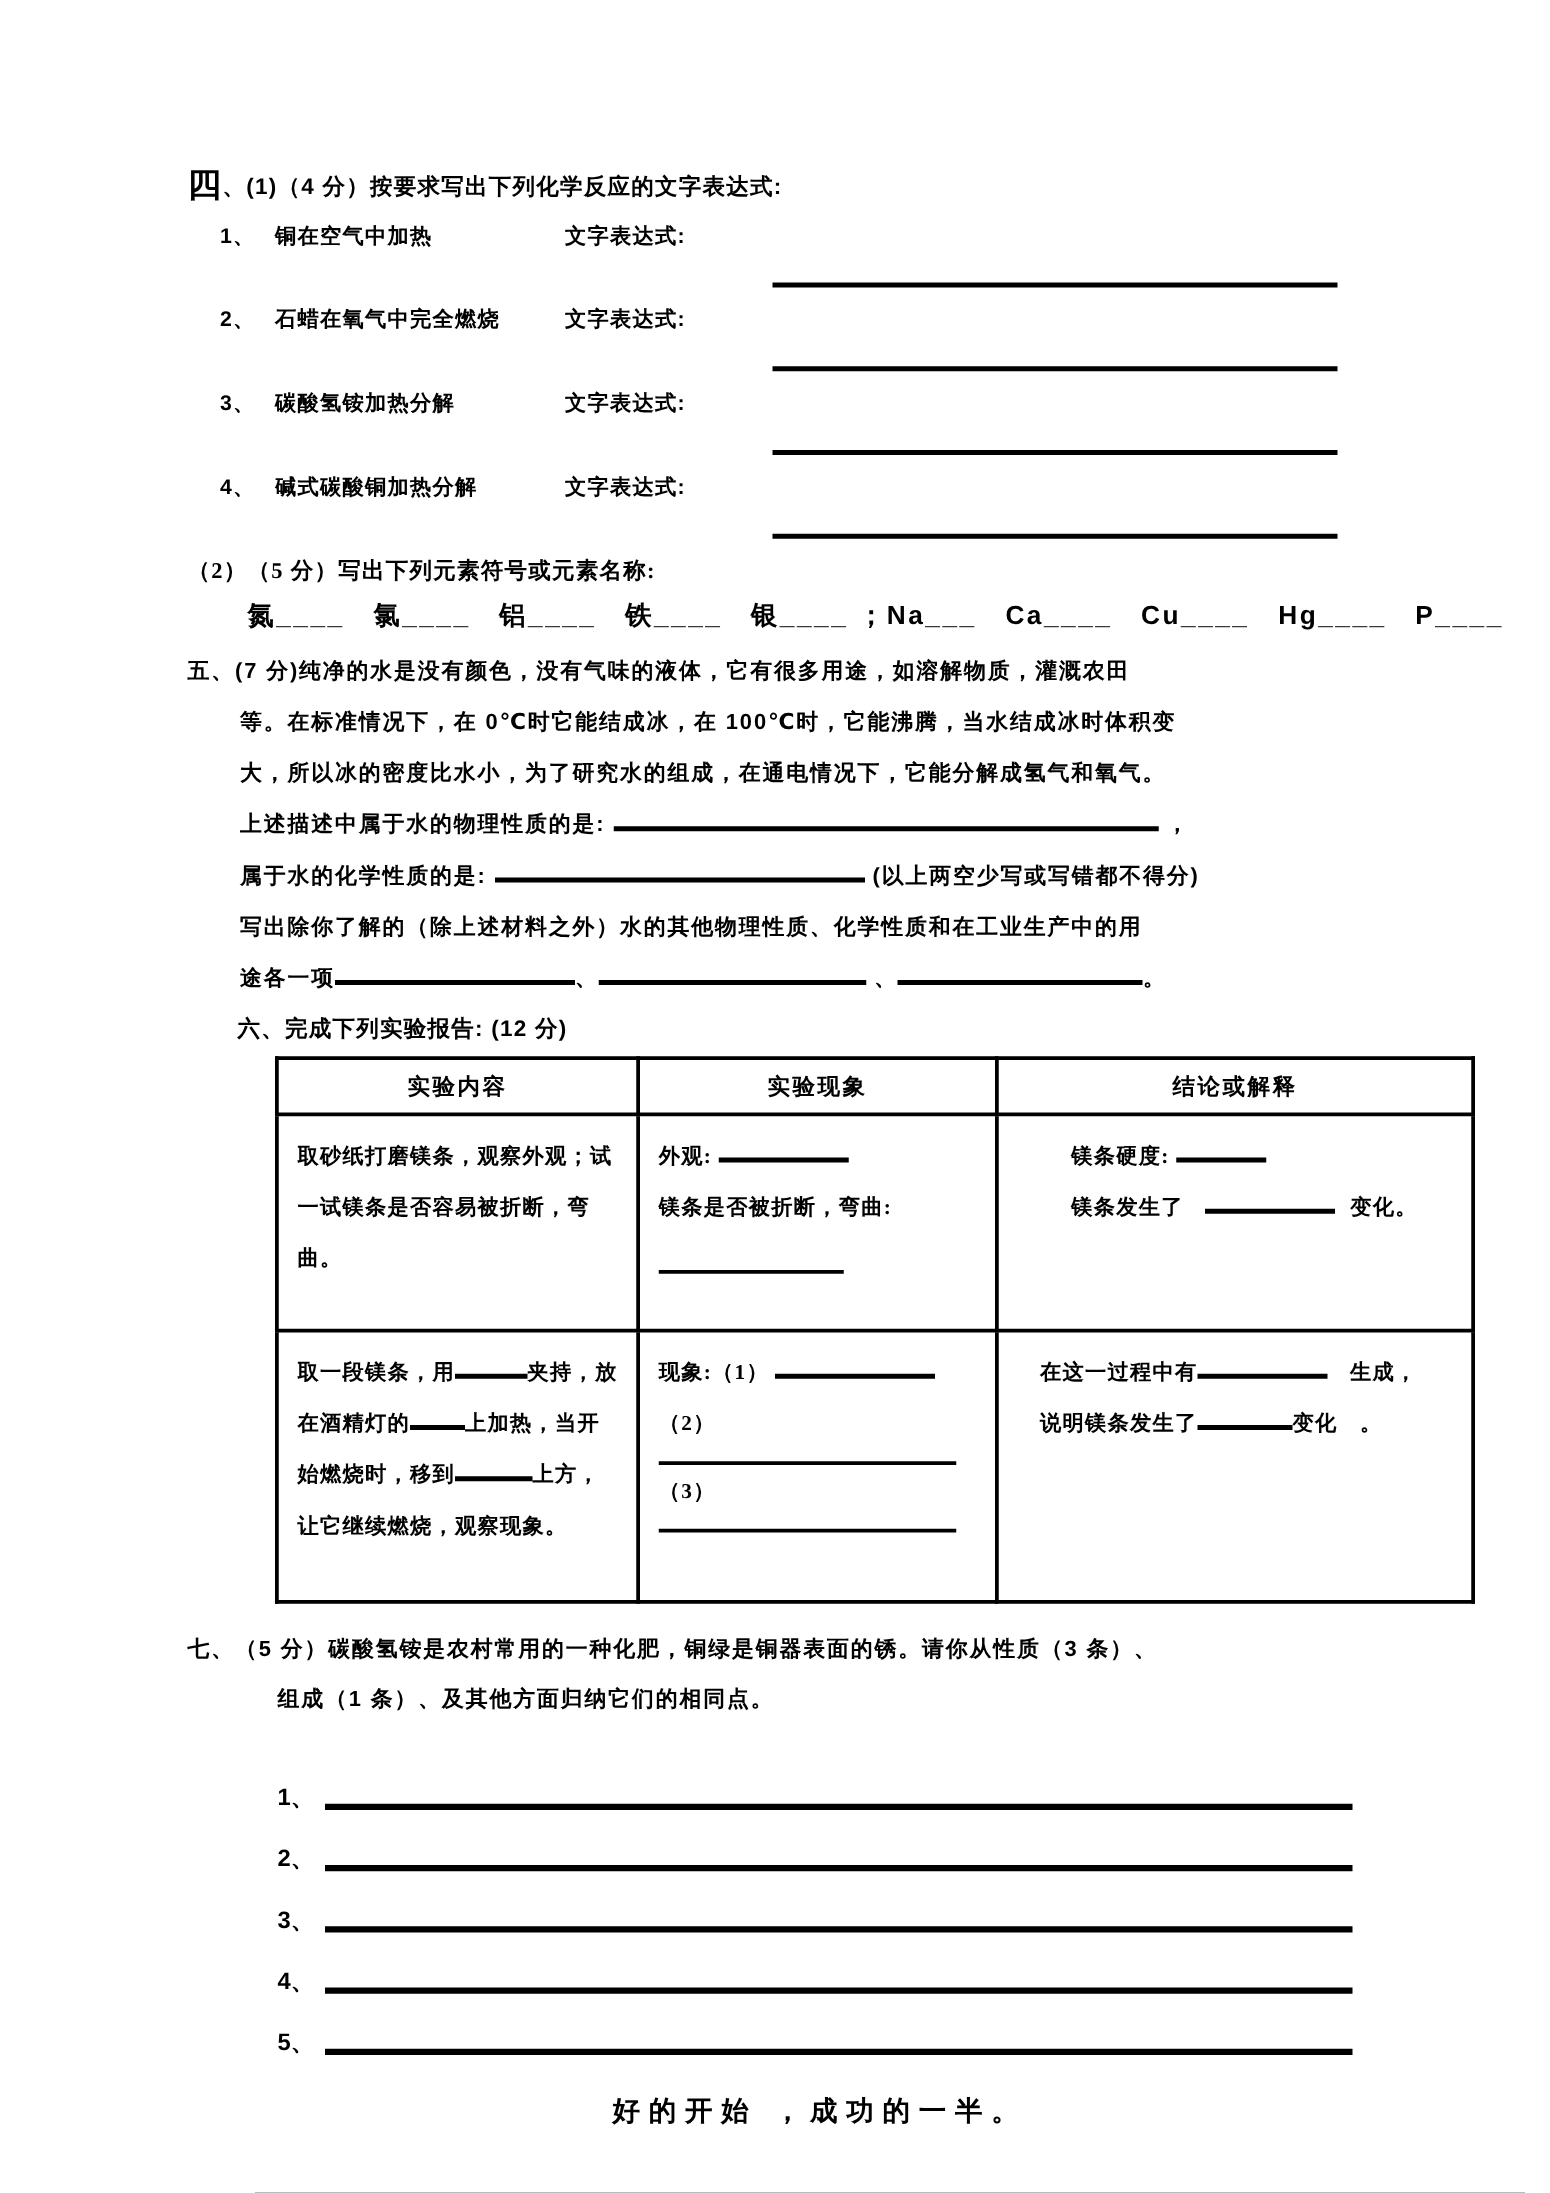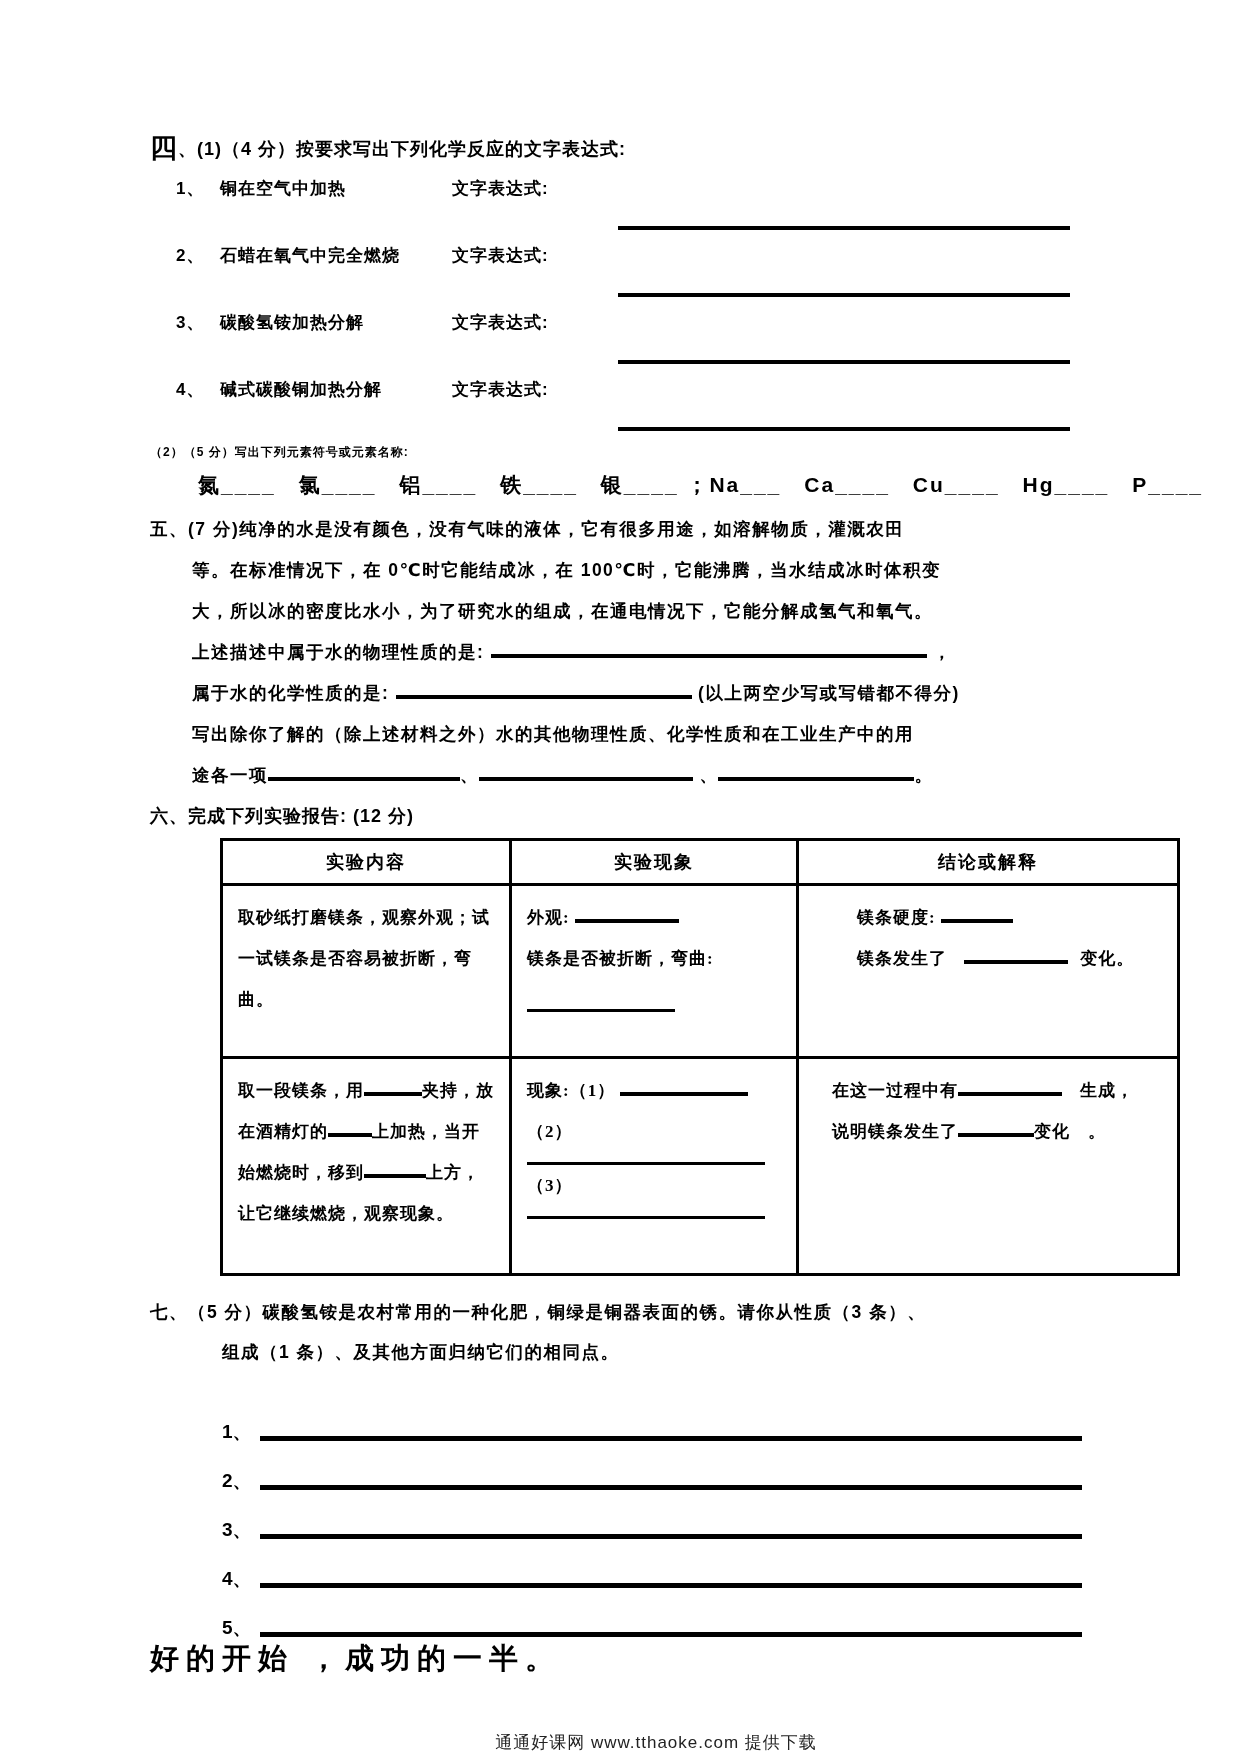--- a/index.html
+++ b/index.html
@@ -12,45 +12,45 @@
   }
   
   .s4-header{font-size:18px;margin-bottom:10px;letter-spacing:1px;}
   .s4-big{font-size:27px;vertical-align:-2px;}
   .rxn-item{margin-bottom:4px;}
   .rxn-row{display:flex;align-items:baseline;padding-left:26px;line-height:26px;letter-spacing:1px;}
   .rxn-num{width:44px;flex:none;}
   .rxn-prompt{width:232px;flex:none;}
   .rxn-label{flex:none;}
   .rxn-blank{height:24px;border-bottom:4px solid #000;width:452px;margin-left:468px;margin-bottom:13px;}
-  .s4b-header{margin-top:2px;margin-bottom:10px;letter-spacing:1px;font-size:12px;}
+  .s4b-header{margin-top:2px;margin-bottom:10px;letter-spacing:1px;font-size:18px;font-family:Liberation Serif, serif;}
   .elements-line{padding-left:48px;font-size:21px;letter-spacing:2px;margin-bottom:10px;white-space:nowrap;}
   
   .s5{line-height:41px;letter-spacing:1.5px;font-size:17.5px;}
   .s5 .indent{padding-left:42px;display:block;}
   .blank{display:inline-block;border-bottom:4px solid #000;height:2px;}
   
-  .s6-header{margin-top:8px;margin-bottom:10px;letter-spacing:1px;font-size:18px;}
+  .s6-header{margin-top:8px;margin-bottom:10px;letter-spacing:1px;font-size:18px;margin-left:40px;}
   table.exp{border-collapse:collapse;margin-left:70px;width:942px;table-layout:fixed;font-family:Liberation Serif, serif;}
   table.exp th,table.exp td{border:3px solid #000;vertical-align:top;font-size:17px;font-weight:700;}
   table.exp th{height:40px;vertical-align:middle;text-align:center;font-size:18px;letter-spacing:2px;}
   .col1{width:284px;}.col2{width:282px;}.col3{width:376px;}
   td .cellpad{padding:10px 12px 6px 14px;line-height:41px;letter-spacing:1px;}
   .row1 td{height:168px;}
   .row2 td{height:212px;}
   .cell-blank-line{border-bottom:3px solid #000;height:26px;margin-top:4px;}
   
   .s7-line1{margin-top:16px;line-height:40px;letter-spacing:1.5px;font-size:17.5px;}
   .s7-line2{padding-left:72px;line-height:40px;letter-spacing:1.5px;font-size:17.5px;}
   .answers{margin-top:22px;}
   .answer-row{display:flex;align-items:flex-end;height:49px;padding-left:72px;padding-right:80px;}
   .answer-num{flex:none;font-size:19px;line-height:22px;margin-right:8px;}
   .answer-line{flex:1;border-bottom:5px solid #000;height:4px;margin-bottom:2px;}
   
-  .slogan{margin-top:0;font-size:29px;letter-spacing:7px;font-weight:700;}
+  .slogan{margin-top:28px;text-align:center;font-size:22px;letter-spacing:7px;font-weight:700;}
   .credit{margin-top:52px;text-align:center;font-size:17px;font-weight:400;color:#222;letter-spacing:1px;}
 </style>
 </head>
 <body>
 
 <div class="page">
 
   <div class="s4-header"><span class="s4-big">四</span><span>、(1)（4 分）按要求写出下列化学反应的文字表达式:</span></div>
 
   <div class="rxn-item">

